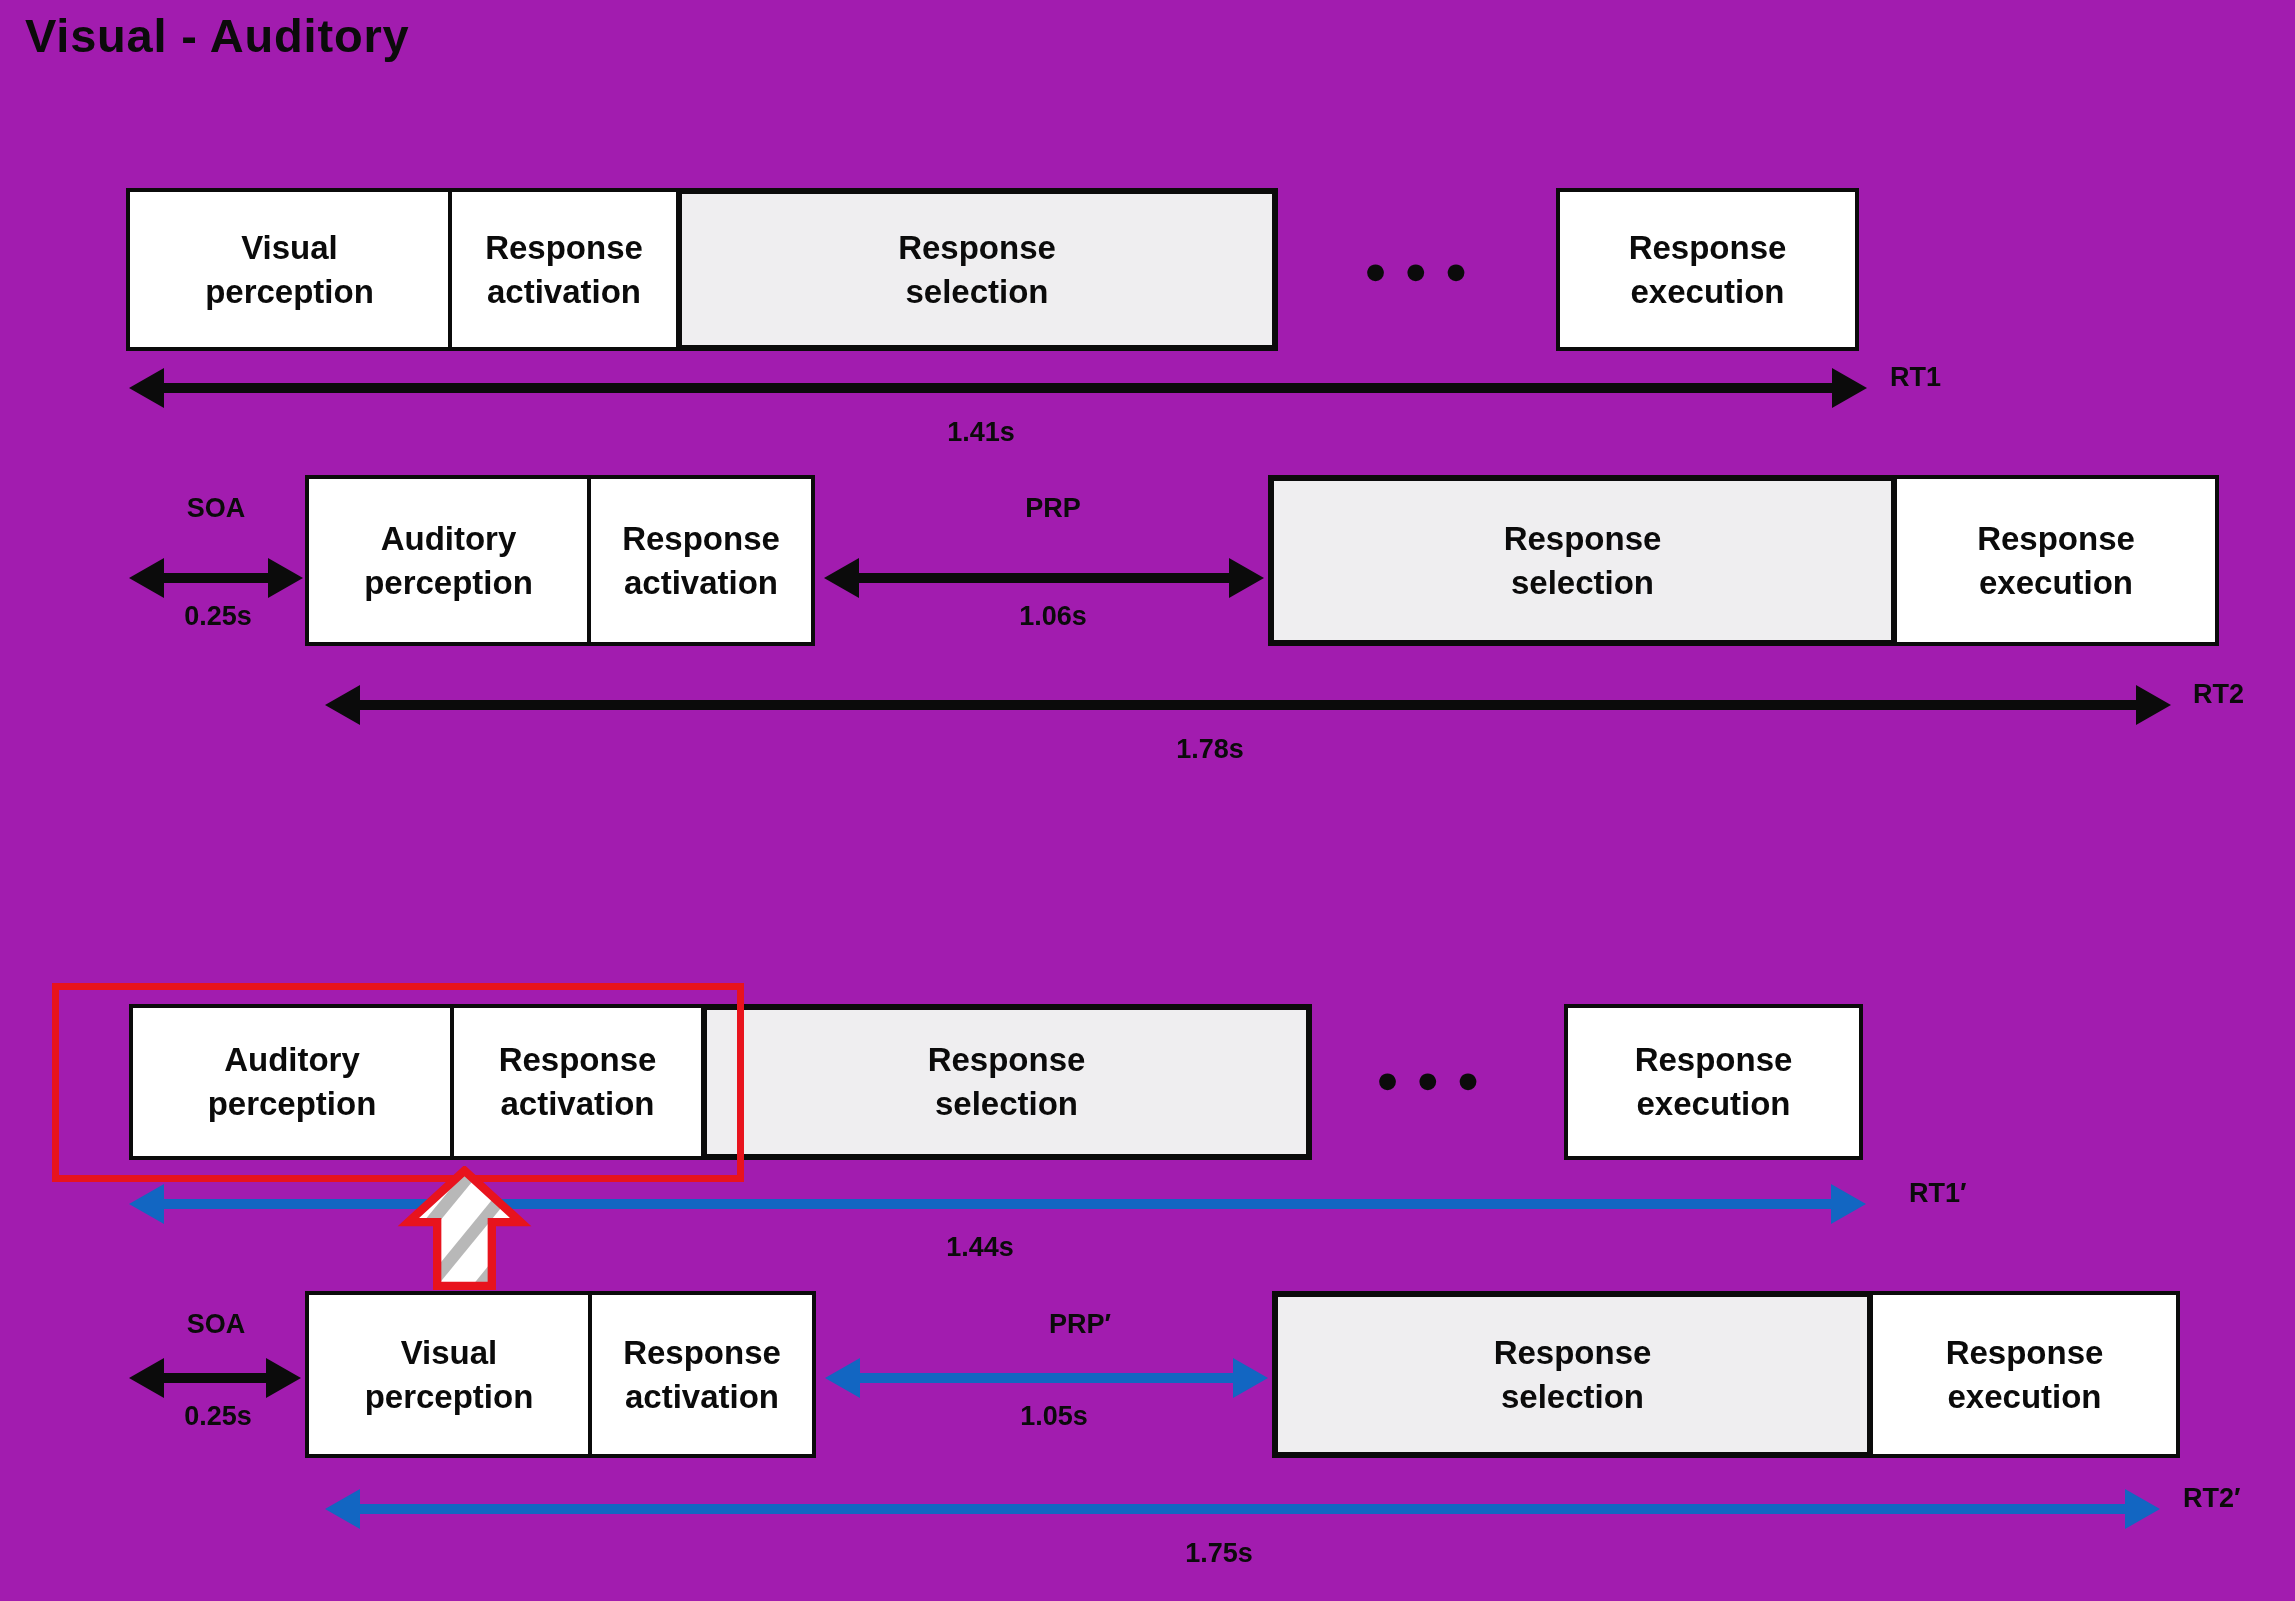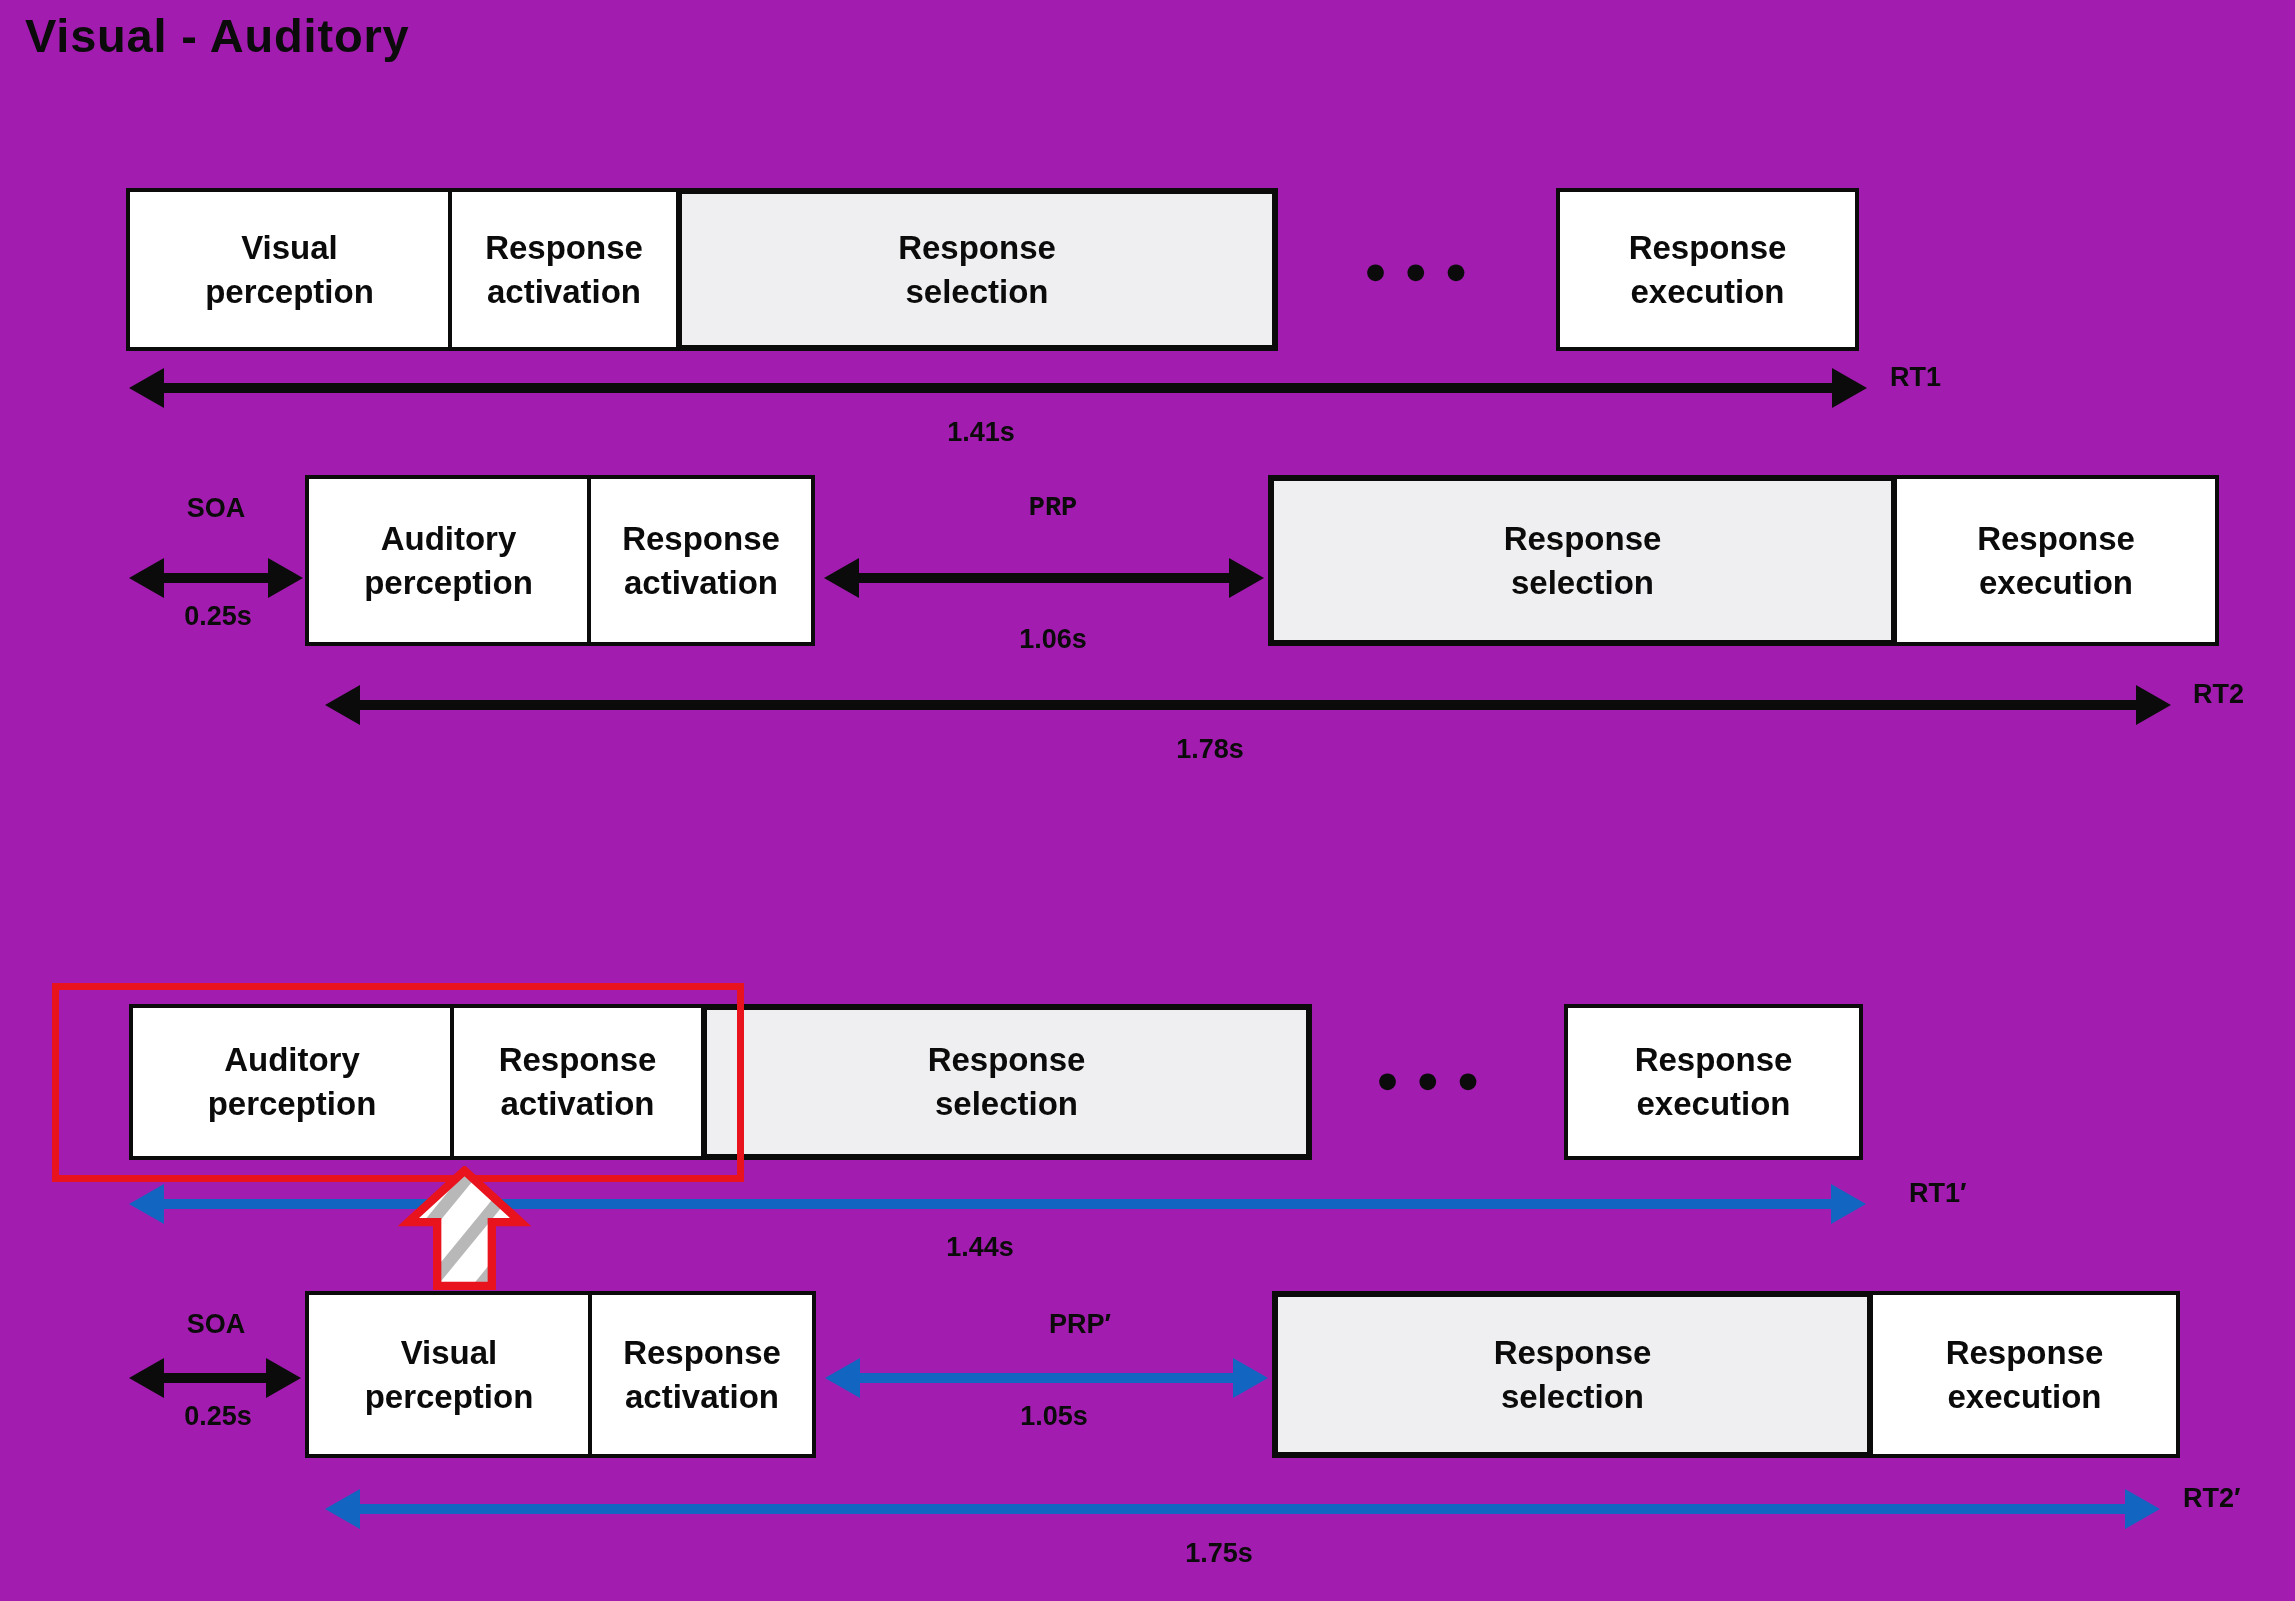--- a/index.html
+++ b/index.html
@@ -78,27 +78,27 @@
     <span class="shaft"></span>
     <span class="ah r"></span>
   </div>
   <div class="lbl t48 ctr" style="left:218px;top:601px;">0.25s</div>
 
   <div class="box" style="left:305px;top:475px;width:287px;height:171px;">Auditory
 perception</div>
   <div class="box" style="left:587px;top:475px;width:228px;height:171px;">Response
 activation</div>
 
-  <div class="lbl t48 ctr" style="left:1053px;top:493px;font-family:Liberation Mono, monospace;">PRP</div>
+  <div class="lbl t48 ctr" style="left:1053px;top:493px;">PRP</div>
   <div class="arrow" style="left:824px;top:557px;width:440px;">
     <span class="ah l"></span>
     <span class="shaft"></span>
     <span class="ah r"></span>
   </div>
-  <div class="lbl t48 ctr" style="left:1053px;top:624px;">1.06s</div>
+  <div class="lbl t48 ctr" style="left:1053px;top:601px;">1.06s</div>
 
   <div class="box shaded" style="left:1268px;top:475px;width:629px;height:171px;">Response
 selection</div>
   <div class="box" style="left:1893px;top:475px;width:326px;height:171px;">Response
 execution</div>
 
   <div class="arrow" style="left:325px;top:684px;width:1846px;">
     <span class="ah l"></span>
     <span class="shaft"></span>
     <span class="ah r"></span>

